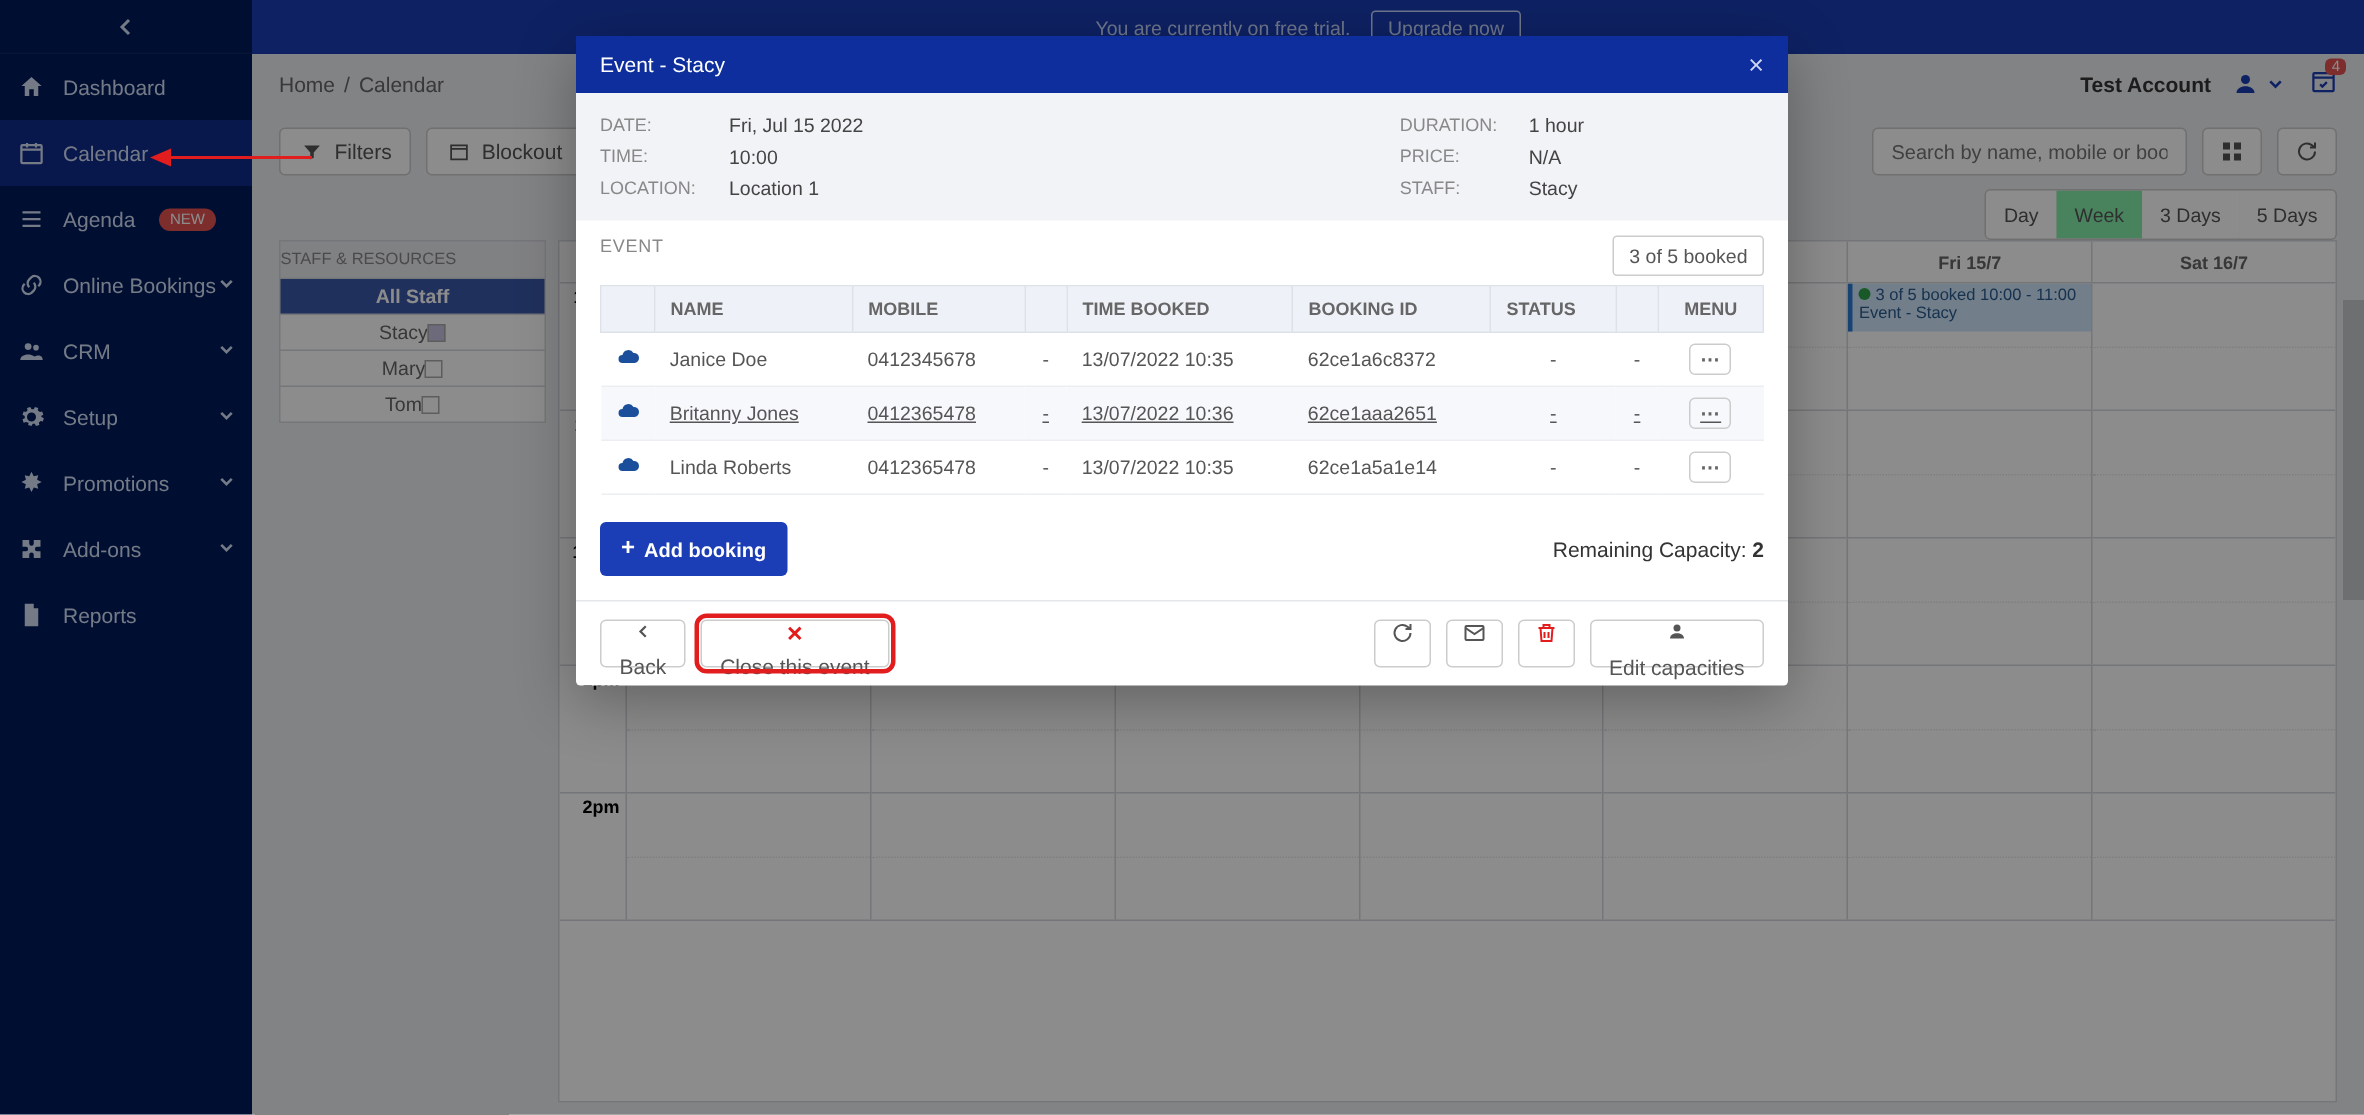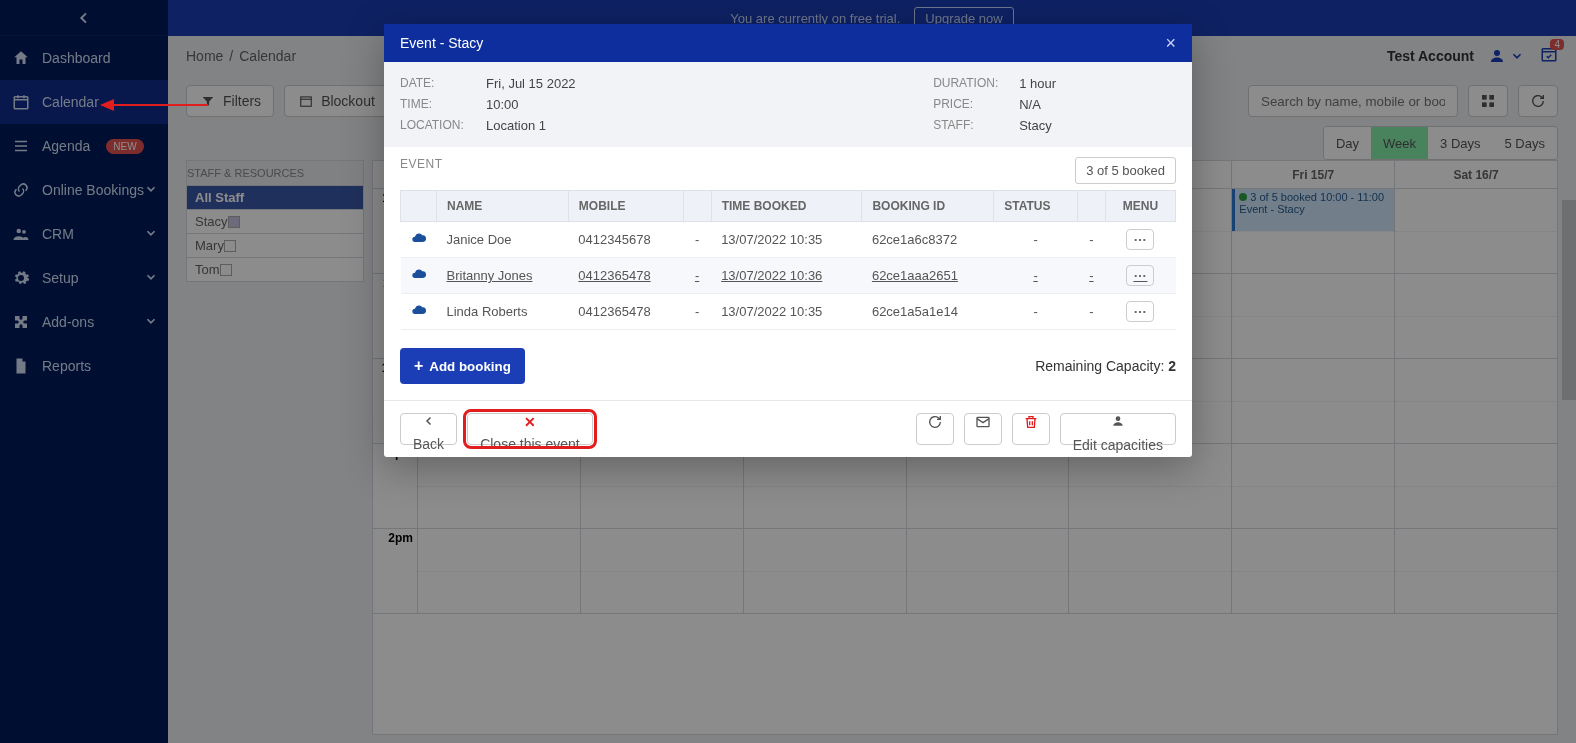--- a/index.html
+++ b/index.html
@@ -25,33 +25,33 @@
   .toolbar{height:50px;background:#eceef2;display:flex;align-items:center;padding:0 18px;gap:10px;}
   .toolbar .btn{border:1px solid #ccc;background:#fff;border-radius:4px;height:32px;display:inline-flex;align-items:center;padding:0 12px;gap:6px;color:#555;cursor:pointer;}
   .toolbar .spacer{flex:1;}
   .toolbar .search{border:1px solid #ccc;border-radius:4px;height:32px;padding:0 12px;width:210px;}
   .view-toggle{display:flex;border:1px solid #ccc;border-radius:4px;overflow:hidden;}
   .view-toggle .vt{padding:0 12px;height:32px;display:flex;align-items:center;cursor:pointer;background:#fff;font-size:13px;color:#555;}
   .view-toggle .vt.active{background:#86efac;}
   .content{flex:1;display:flex;gap:8px;padding:0 18px 8px 18px;overflow:hidden;}
   .staff-panel{width:178px;}
   .staff-head{background:#e9ebef;border:1px solid #d6d8dc;font-size:11px;color:#888;text-align:left;padding:6px 0;}
-  .staff-item{border:1px solid #d6d8dc;border-top:none;padding:4px 8px;font-size:13px;color:#666;background:#fff;display:flex;align-items:center;justify-content:flex-start;}
+  .staff-item{border:1px solid #d6d8dc;border-top:none;padding:4px 8px;font-size:13px;color:#666;background:#fff;display:flex;align-items:center;justify-content:center;}
   .staff-item.sel{background:#3a58a8;color:#fff;font-weight:600;}
   .sq{width:12px;height:12px;border:1px solid #aaa;display:inline-block;}
   .calendar{flex:1;border:1px solid #d6d8dc;background:#fff;position:relative;display:flex;flex-direction:column;}
   .cal-head{display:flex;height:28px;border-bottom:1px solid #d6d8dc;}
   .cal-head .timecol{width:44px;}
   .cal-head .daycol{flex:1;border-left:1px solid #d6d8dc;display:flex;align-items:center;justify-content:center;font-size:12px;font-weight:600;color:#666;}
   .cal-body{flex:1;position:relative;overflow:auto;}
   .hour-row{height:85px;border-bottom:1px solid #d6d8dc;display:flex;}
   .hour-row .timecol{width:44px;font-size:12px;color:#000000;font-weight:600;padding:2px 4px;text-align:right;}
   .hour-row .daycol{flex:1;border-left:1px solid #d6d8dc;position:relative;}
   .hour-row .daycol::after{content:"";position:absolute;left:0;right:0;top:50%;border-top:1px dotted #e5e7ea;}
-  .event-chip{position:absolute;left:0;right:0;background:#cfe6fb;border-left:3px solid #2a7dd3;font-size:11px;color:#2a5c8f;padding:2px 4px;height:42px;overflow:hidden;}
+  .event-chip{position:absolute;left:0;right:0;background:#cfe6fb;border-left:3px solid #2a7dd3;font-size:11px;color:#2a5c8f;padding:2px 4px;height:32px;overflow:hidden;}
   .event-chip .dot{width:8px;height:8px;background:#2fa34a;border-radius:50%;display:inline-block;margin-right:3px;}
   .scroll-ind{position:absolute;right:0;top:200px;width:14px;height:200px;background:rgba(0,0,0,0.15);}
   
   .arrow-annot{position:absolute;left:100px;top:97px;pointer-events:none;z-index:600;}
   
   .overlay{position:absolute;inset:0;background:rgba(0,0,0,0.45);z-index:500;}
   
   .modal{position:absolute;z-index:600;left:384px;top:24px;width:808px;background:#fff;border-radius:3px;box-shadow:0 10px 40px rgba(0,0,0,0.3);display:flex;flex-direction:column;}
   .modal-head{background:#0d2e9c;color:#fff;height:38px;display:flex;align-items:center;justify-content:space-between;padding:0 16px;}
   .modal-close{cursor:pointer;color:#cfd6f5;font-size:18px;}
@@ -151,20 +151,33 @@
     <span>Setup</span>
     <span class="chev">
       <svg viewBox="0 0 24 24" width="14" height="14" fill="none" stroke="#d3dff5" stroke-width="3">
           <path d="M6 9l6 6 6-6"></path>
         </svg>
     </span>
   </div>
   <div class="nav-item">
     <span class="icon">
       <svg viewBox="0 0 24 24" width="18" height="18" fill="#d3dff5">
+          <path d="M12 2l2 4 4-1-1 4 4 2-4 2 1 4-4-1-2 4-2-4-4 1 1-4-4-2 4-2-1-4 4 1z"></path>
+        </svg>
+    </span>
+    <span>Promotions</span>
+    <span class="chev">
+      <svg viewBox="0 0 24 24" width="14" height="14" fill="none" stroke="#d3dff5" stroke-width="3">
+          <path d="M6 9l6 6 6-6"></path>
+        </svg>
+    </span>
+  </div>
+  <div class="nav-item">
+    <span class="icon">
+      <svg viewBox="0 0 24 24" width="18" height="18" fill="#d3dff5">
           <path d="M4 4h6v3a2 2 0 1 0 4 0V4h6v6h-3a2 2 0 1 0 0 4h3v6h-6v-3a2 2 0 1 0-4 0v3H4v-6h3a2 2 0 1 0 0-4H4z"></path>
         </svg>
     </span>
     <span>Add-ons</span>
     <span class="chev">
       <svg viewBox="0 0 24 24" width="14" height="14" fill="none" stroke="#d3dff5" stroke-width="3">
           <path d="M6 9l6 6 6-6"></path>
         </svg>
     </span>
   </div>

